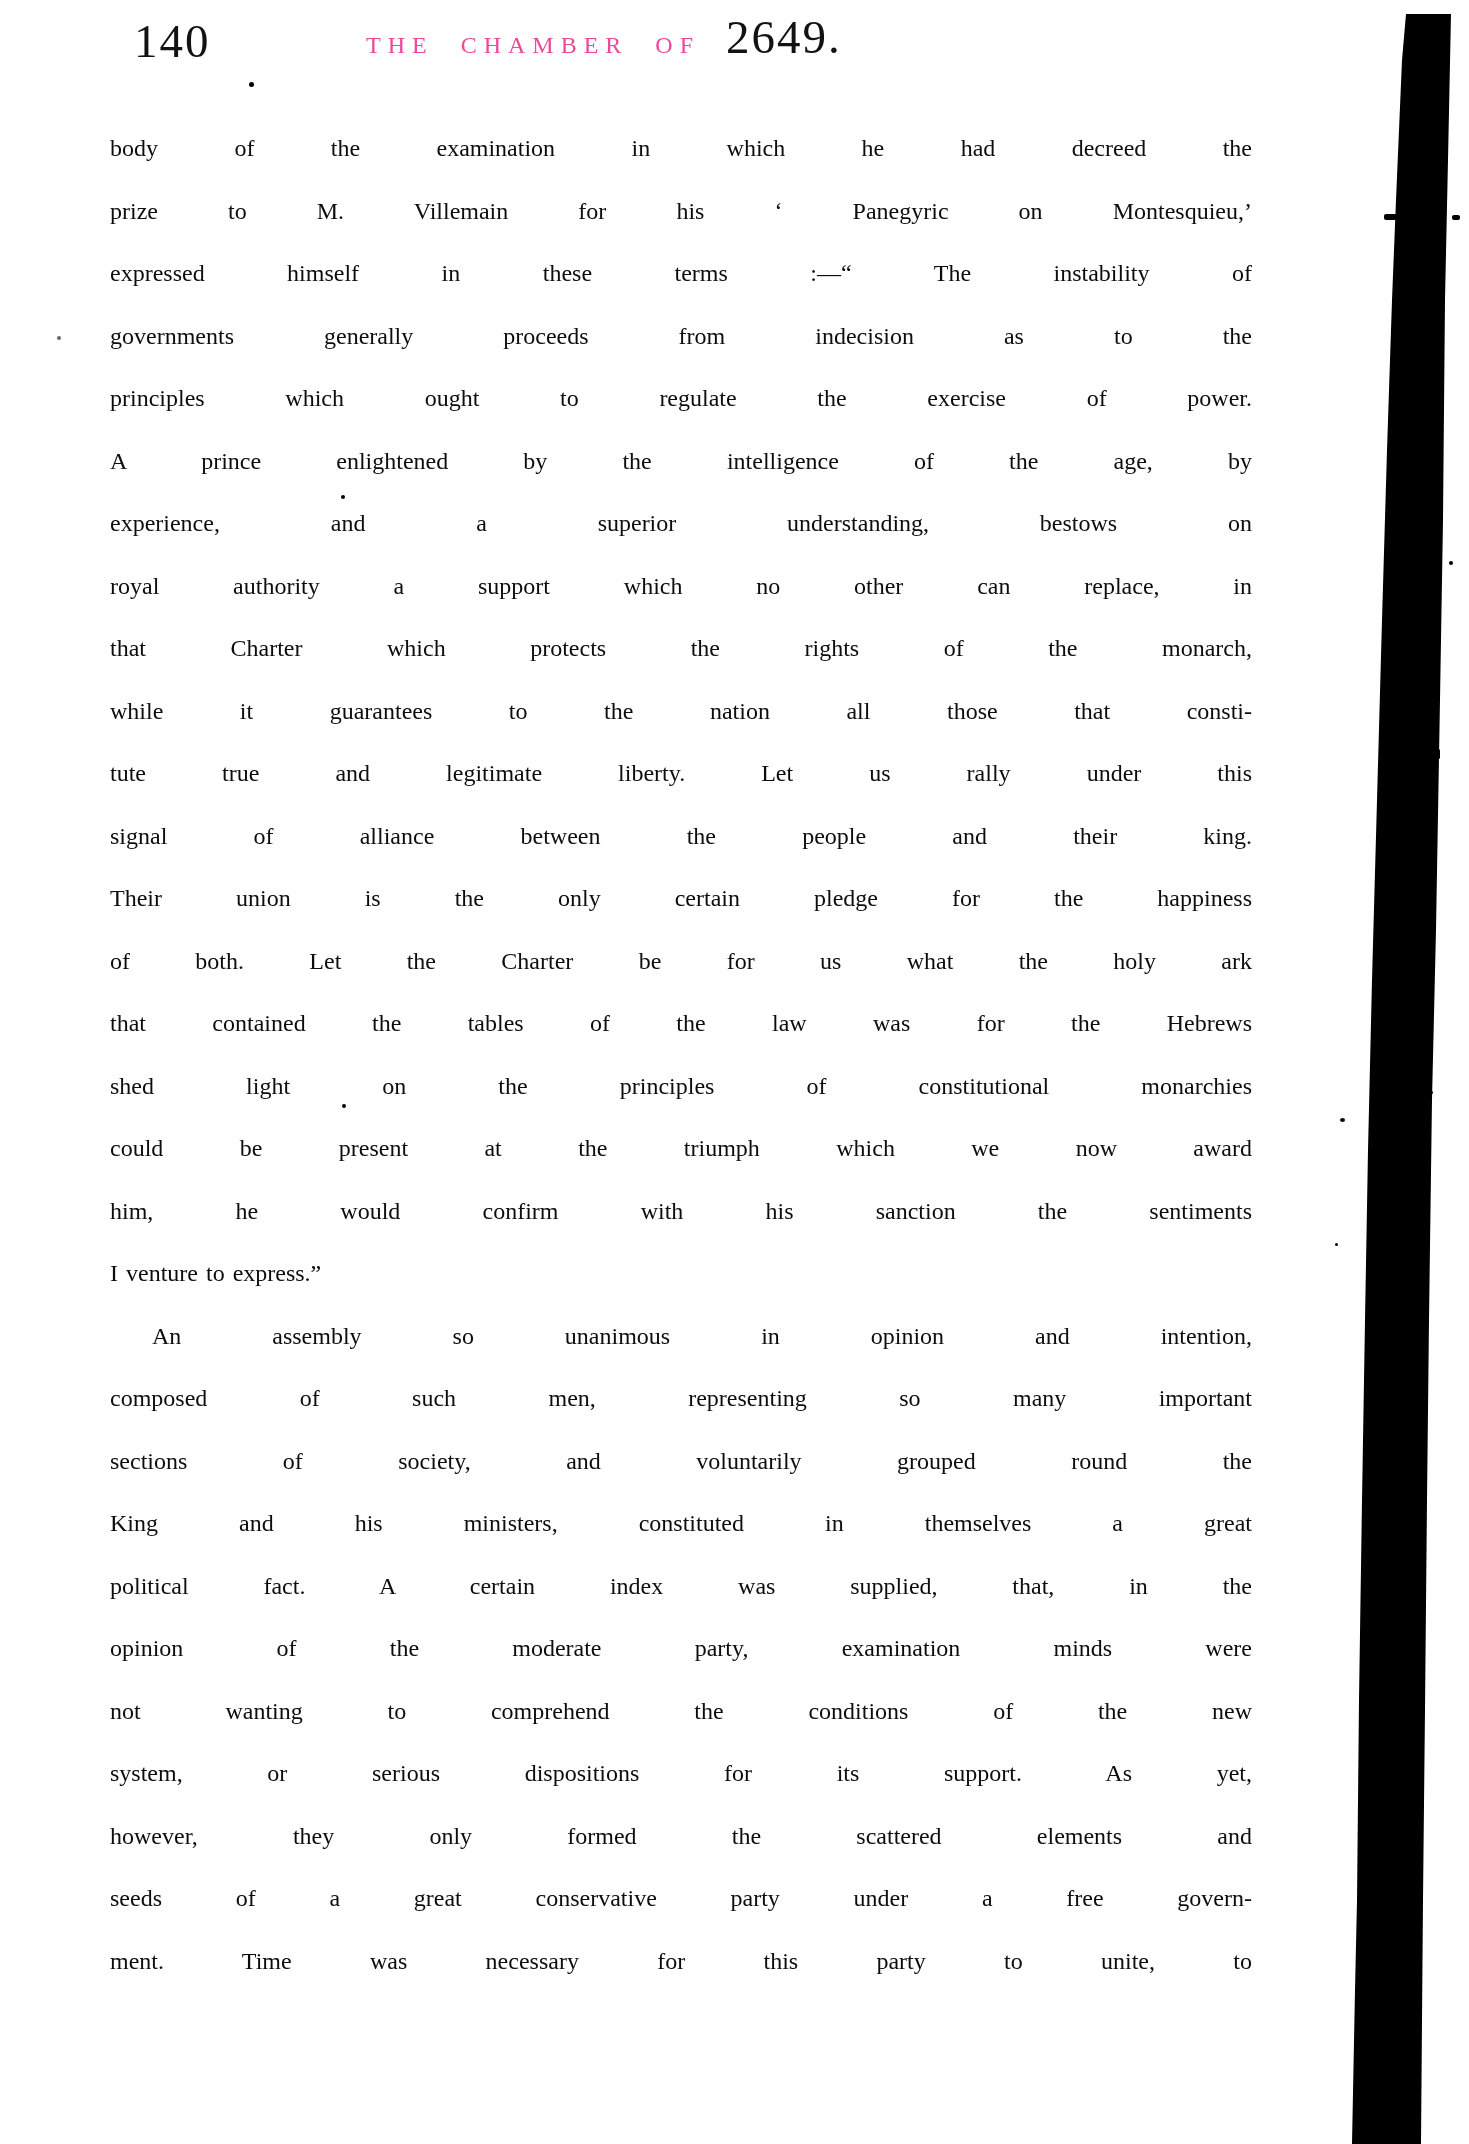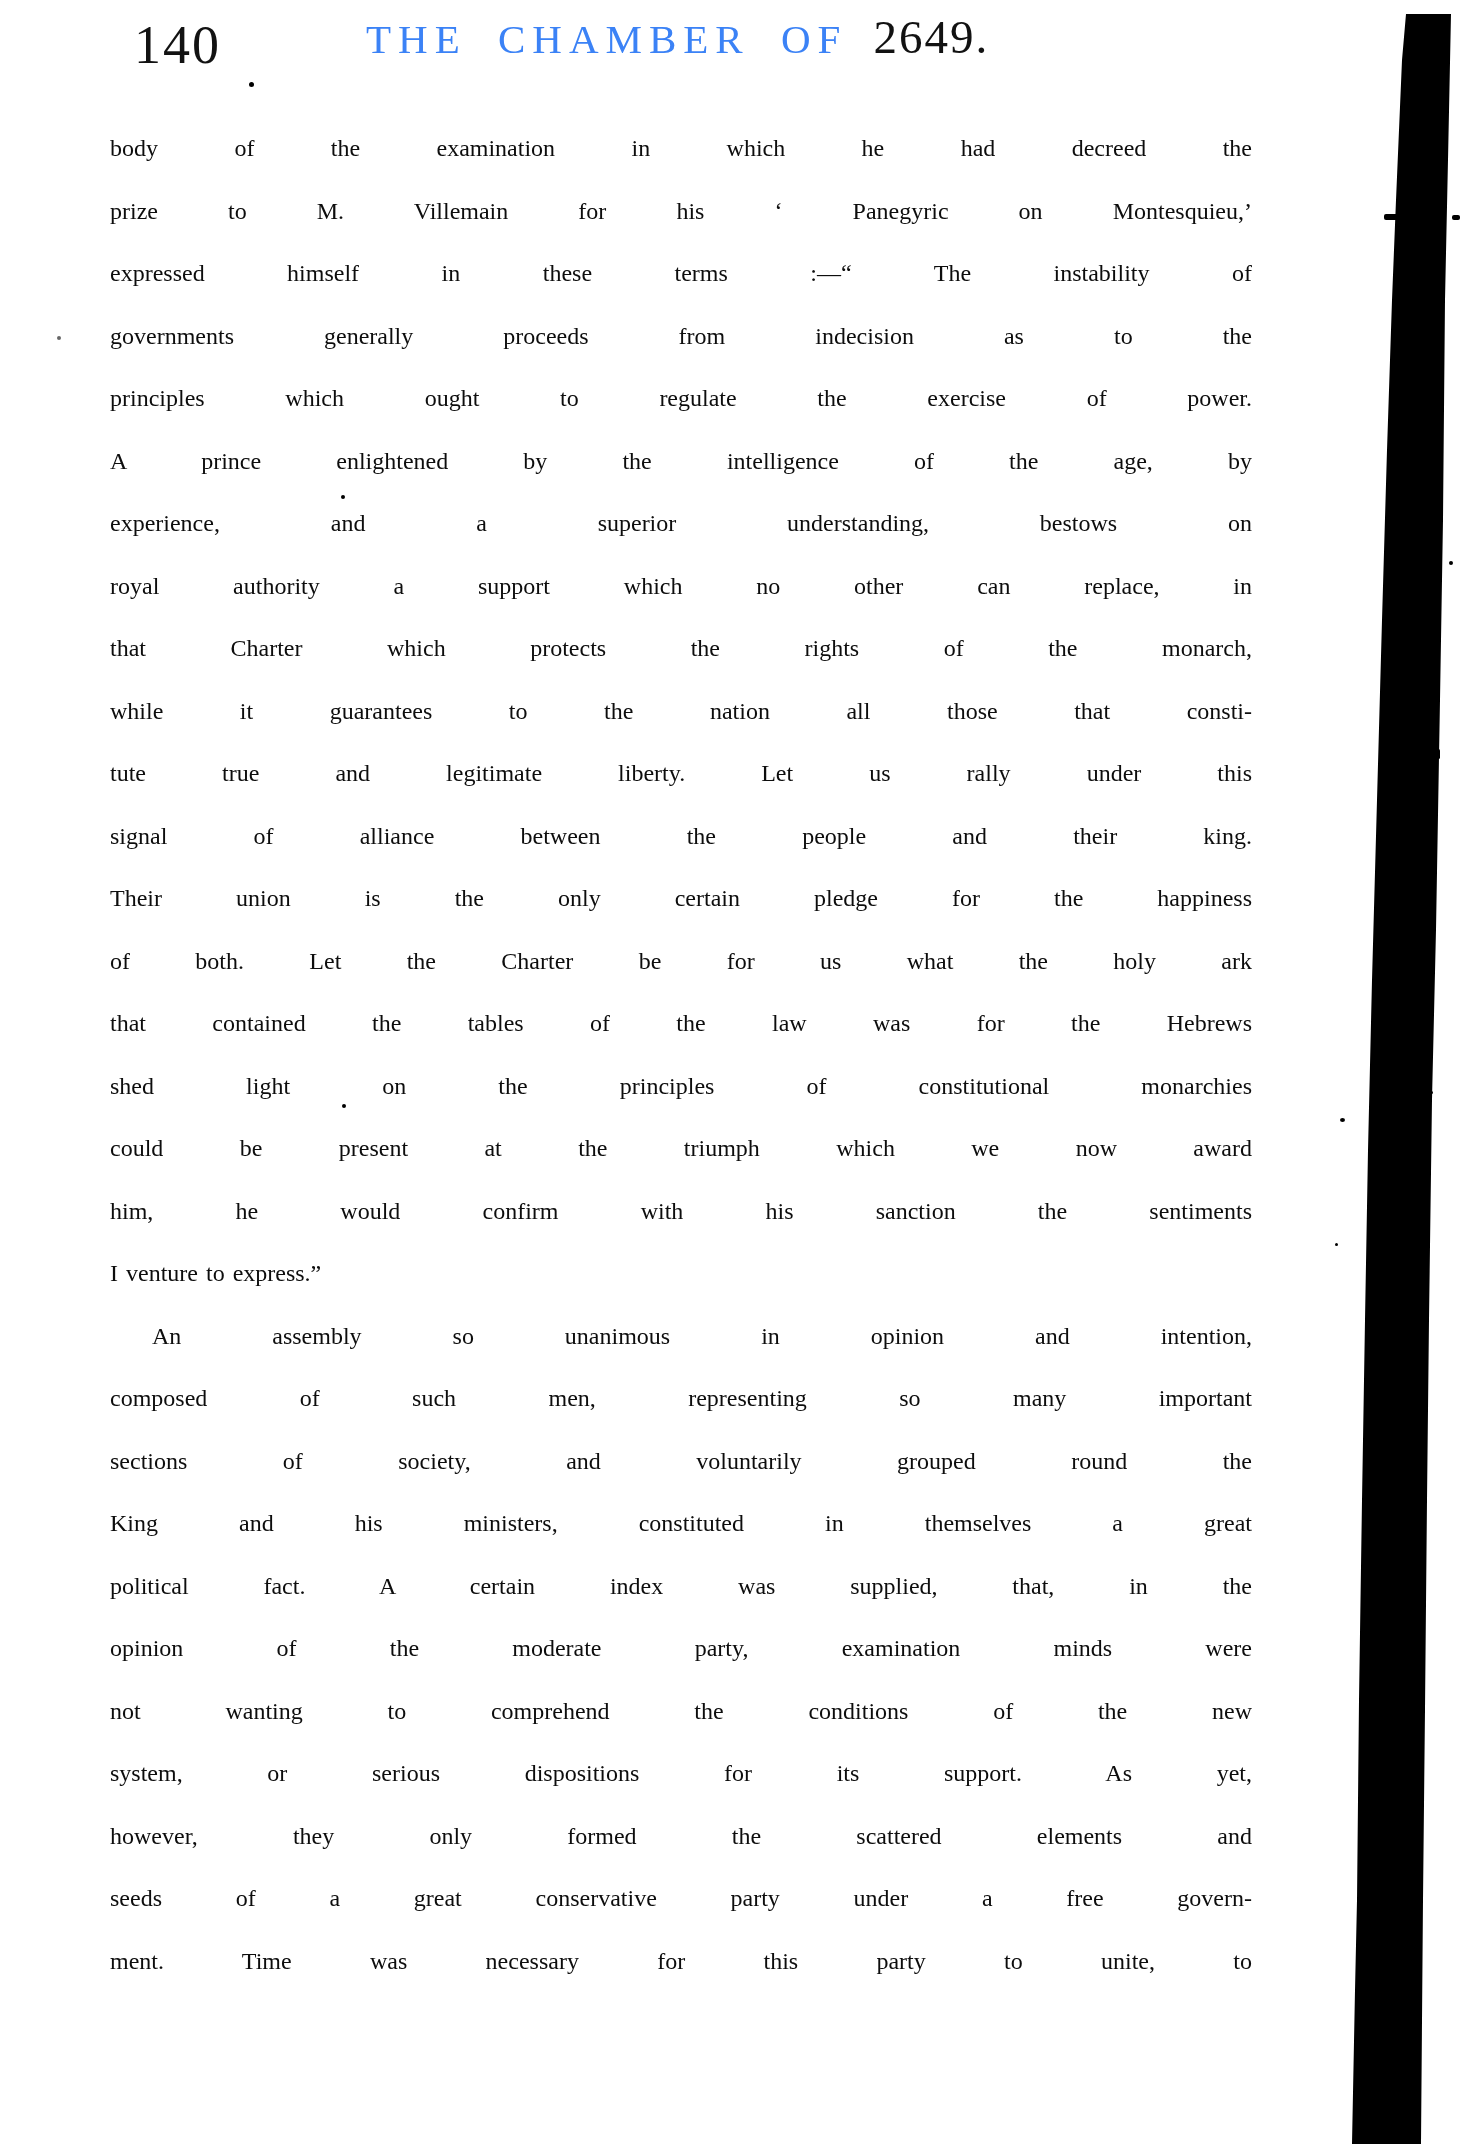--- a/index.html
+++ b/index.html
@@ -8,28 +8,28 @@
     width:1469px; height:2144px;
     background:#ffffff;
     overflow:hidden;
     font-family:"Liberation Serif","DejaVu Serif",serif;
     color:#0e0e0e;
   }
   
   .header { position:absolute; left:0; top:10px; width:1469px; height:60px; }
   .page-number {
     position:absolute; left:134px; top:4px;
-    font-size:54px; letter-spacing:2px; color:#121212;
+    font-size:47px; letter-spacing:2px; color:#121212;
   }
   .running-title {
     position:absolute; left:366px; top:0;
     display:flex; align-items:baseline; gap:26px; height:58px;
   }
   .rt-caps {
-    font-size:41px; letter-spacing:7px; word-spacing:14px; color:#3b82f6;
+    font-size:24px; letter-spacing:7px; word-spacing:14px; color:#ec4899;
   }
   .rt-year { font-size:47px; letter-spacing:2px; color:#121212; }
 
   
   .textblock {
     position:absolute; left:110px; top:117px; width:1142px;
     font-size:24px; line-height:62.5px; color:#0d0d0d;
     word-spacing:2px;
   }
   .line {

